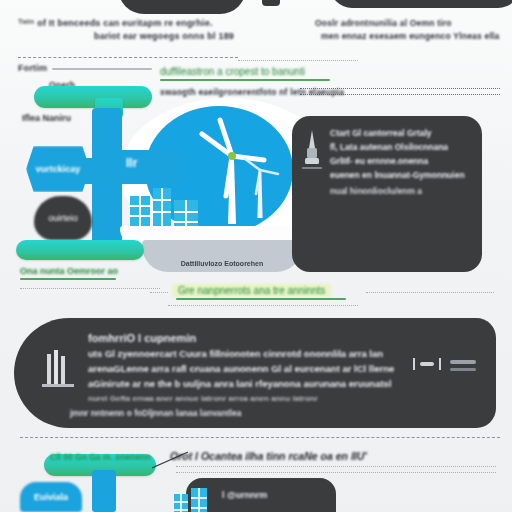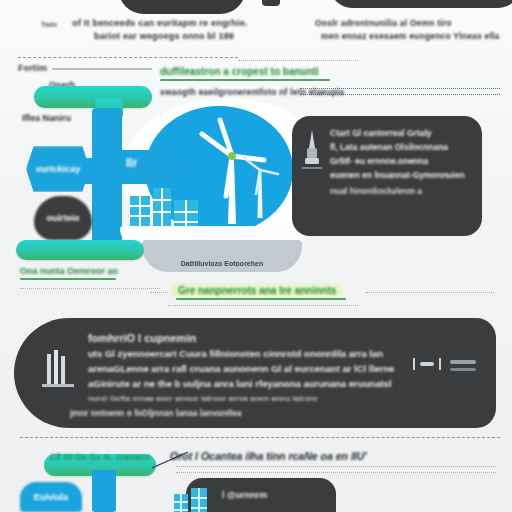--- a/index.html
+++ b/index.html
@@ -58,21 +58,21 @@
     position: absolute;
     background: #383a3c;
     border-radius: 0 0 26px 26px;
   }
 
   
   .section { position: absolute; }
 
   .head-green {
     color: #1f8a33;
-    font-weight: 700;
+    font-weight: 400;
     white-space: nowrap;
   }
   .head-green.hl {
     background: #e9f4c6;
     padding: 1px 6px;
     border-radius: 2px;
   }
   .head-dark {
     color: #22262b;
     font-weight: 800;
@@ -110,21 +110,21 @@
     font-weight: 800;
     display: flex;
     align-items: center;
     justify-content: center;
     white-space: nowrap;
   }
   .badge-dark {
     position: absolute;
     background: #3a3c3e;
     color: #ffffff;
-    font-weight: 700;
+    font-weight: 400;
     display: flex;
     align-items: center;
     justify-content: center;
     white-space: nowrap;
   }
 
   .hull {
     position: absolute;
     background: #c3c9d1;
   }
@@ -139,21 +139,21 @@
 </head>
 <body>
 
 <div id="poster">
 
   <div class="topshape" style="left:118px; top:-30px; width:128px; height:44px;"></div>
   <div class="topshape" style="left:330px; top:-34px; width:190px; height:42px; border-radius:0 0 22px 22px;"></div>
   <div class="topshape" style="left:262px; top:-24px; width:18px; height:30px; border-radius:0 0 4px 4px;"></div>
 
   <div class="section" style="left:18px; top:18px; width:210px;">
-    <div style="display:flex; align-items:flex-end; gap:15px;margin-left:23px;">
+    <div style="display:flex; align-items:flex-start; gap:3px;">
       <span class="fauxtext blur-2" style="font-size:7px; color:#4b5159; font-weight:600;">Twin</span>
       <span class="fauxtext blur-2" style="font-size:9px;">of It benceeds can euritapm re  engrhie.</span>
     </div>
     <div class="fauxtext blur-2" style="font-size:9px; margin-left:32px; margin-top:3px;padding-left:44px;">bariot ear wegoegs onns bl 189</div>
   </div>
 
   <div class="section" style="left:315px; top:18px; width:195px;">
     <div class="fauxtext blur-2" style="font-size:8.5px;">Ooslr adrontnunilia al Oemn tiro</div>
     <div class="fauxtext blur-2" style="font-size:8.5px; margin-top:3px;padding-left:6px;">men ennaz esesaem eungenco Ylneas ella</div>
   </div>
@@ -239,21 +239,21 @@
       <span style="font-size:7px; color:#3d434b; font-weight:700; padding-bottom:5px;">Dattilluvlozo Eotoorehen</span>
     </div>
 
     <div class="teal-band" style="left:16px; top:152px; width:128px; height:20px; border-radius:12px;"></div>
   </div>
 
   <div class="blur-2" style="position:absolute; left:20px; top:266px; color:#1f8a33; font-size:9px; font-weight:800;">Ona nunta Oemroor ao</div>
   <div class="txtline green" style="position:absolute; left:20px; top:278px; width:96px; height:2px;"></div>
   <div class="dotline thin" style="position:absolute; left:20px; top:288px; width:140px;"></div>
 
-  <div class="darkpanel" style="left:292px; top:116px; width:190px; height:120px; border-radius:18px;">
+  <div class="darkpanel" style="left:292px; top:116px; width:190px; height:156px; border-radius:18px;">
     <svg style="position:absolute; left:10px; top:12px; width:20px; height:52px;" viewBox="0 0 20 52">
       <path d="M10 2 L13 20 L7 20 Z" fill="#cfd4d8"></path>
       <rect x="5" y="20" width="10" height="10" rx="1.5" fill="#aeb5bb"></rect>
       <rect x="3" y="30" width="14" height="6" rx="1.5" fill="#cfd4d8"></rect>
       <line x1="0" y1="40" x2="20" y2="40" stroke="#9aa1a8" stroke-width="1.4"></line>
     </svg>
     <div style="position:absolute; left:38px; top:12px; right:10px;">
       <div class="ptxt blur-2" style="font-size:8.5px;">Ctart Gl cantorreal Grtaly</div>
       <div class="ptxt blur-2" style="font-size:8.5px; margin-top:4px;">fl, Lata autenan Olsilocnnana</div>
       <div class="ptxt blur-2" style="font-size:8.5px; margin-top:4px;">GrlIIf- eu ernnne.onenna</div>

